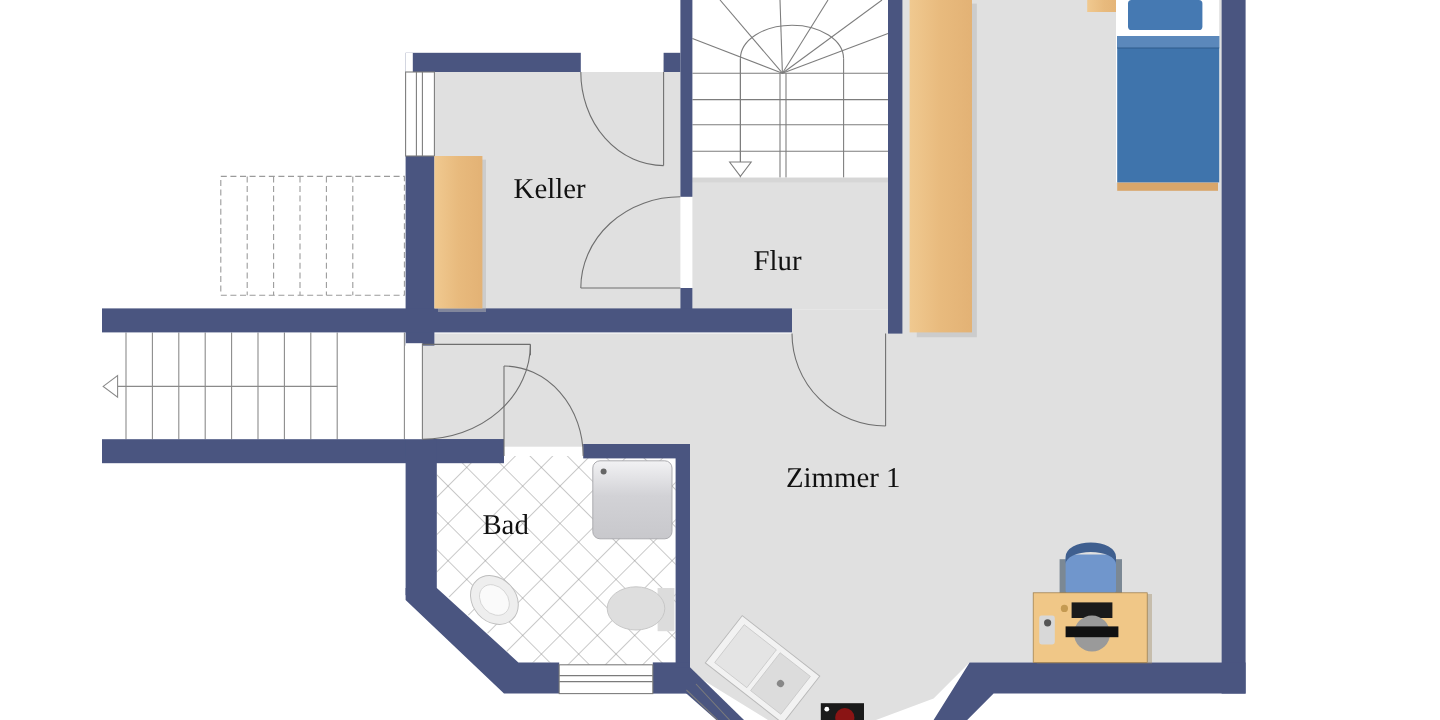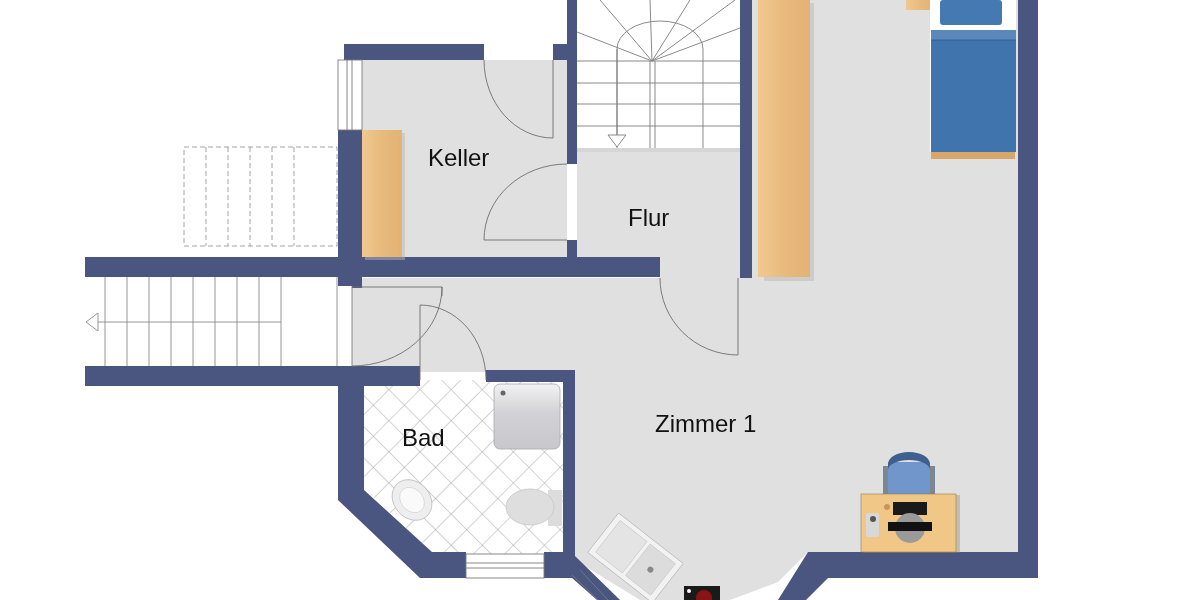--- a/index.html
+++ b/index.html
@@ -1,20 +1,20 @@
 <!DOCTYPE html>
 <html><head>
   <meta charset="utf-8">
   <style>
     html, body { margin: 0; padding: 0; background: #ffffff; }
     body { width: 1200px; height: 600px; overflow: hidden; position: relative; }
     svg { position: absolute; left: 0; top: 0; }
     .room-label {
       position: absolute;
-      font-family: Liberation Sans, sans-serif;
+      font-family: Liberation Serif, serif;
       font-size: 24px;
       color: #111111;
       white-space: nowrap;
       line-height: 1;
     }
   </style>
 </head>
 <body>
 
 <svg width="1200" height="600" viewBox="0 0 1200 600" xmlns="http://www.w3.org/2000/svg">
@@ -246,14 +246,14 @@
 
   <g>
     <rect x="684" y="586" width="36" height="14" fill="#1a1a1a"></rect>
     <circle cx="704" cy="598" r="8" fill="#8a1414"></circle>
     <circle cx="689" cy="591" r="2" fill="#ffffff"></circle>
   </g>
 </svg>
 
 <div class="room-label" style="left:428px; top:146px;">Keller</div>
 <div class="room-label" style="left:628px; top:206px;">Flur</div>
-<div class="room-label" style="left:655px; top:412px;text-align:right;">Zimmer 1</div>
+<div class="room-label" style="left:655px; top:387px;text-align:right;">Zimmer 1</div>
 <div class="room-label" style="left:402px; top:426px;">Bad</div>
 
 </body></html>

